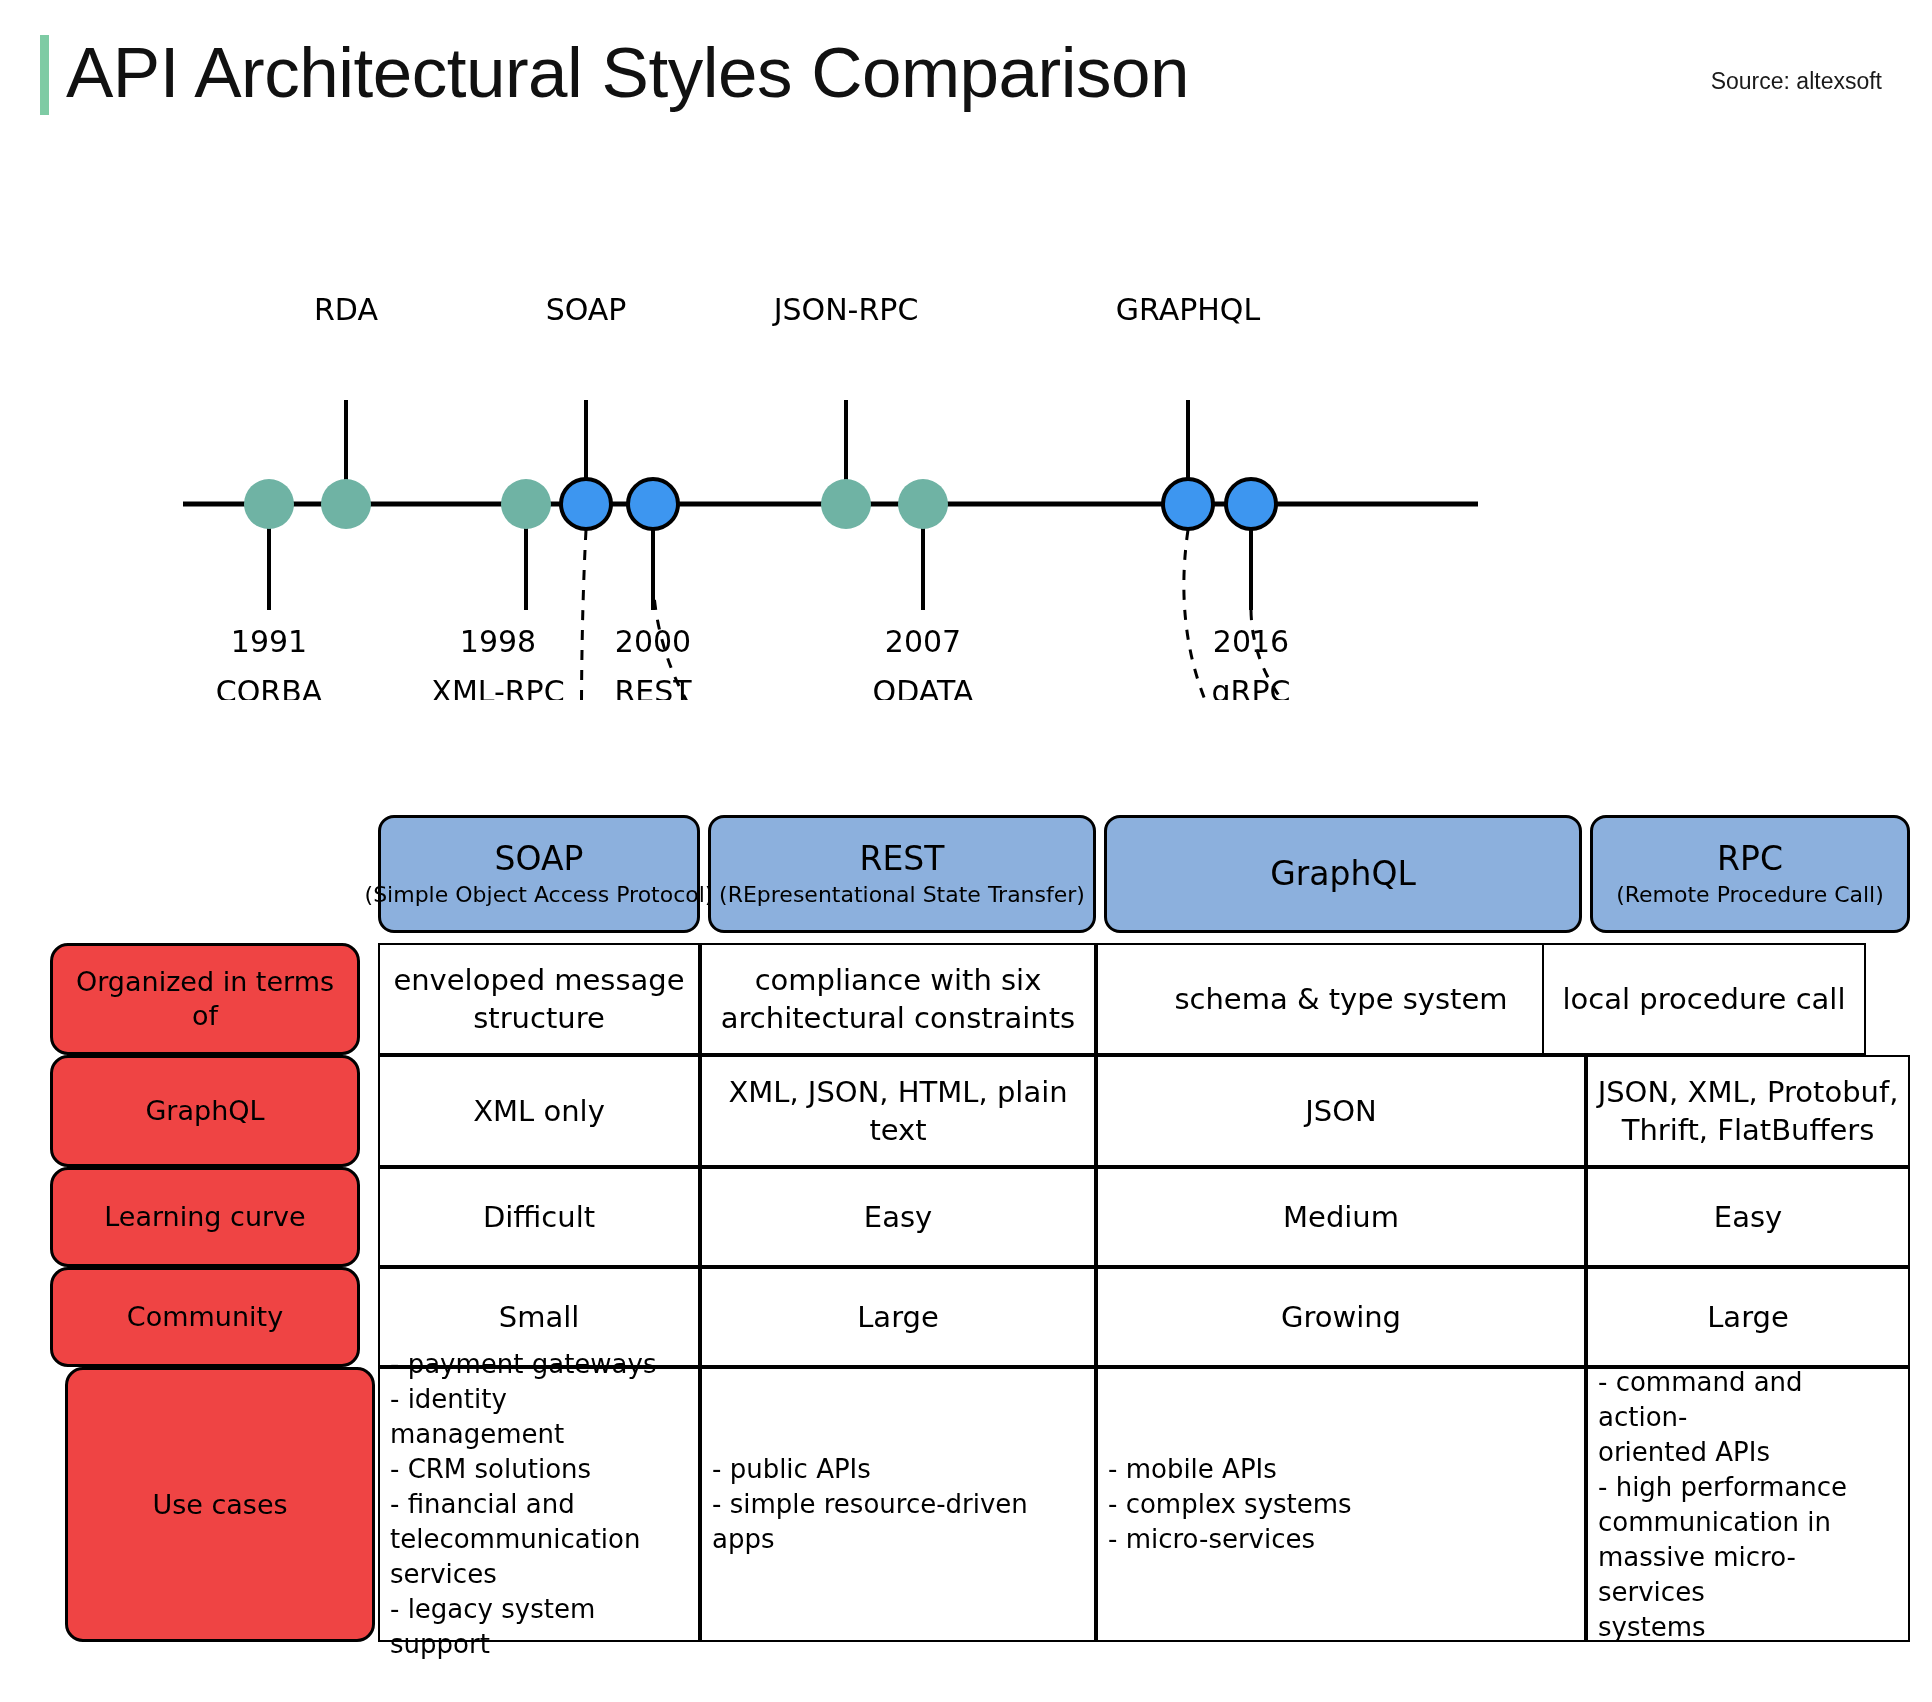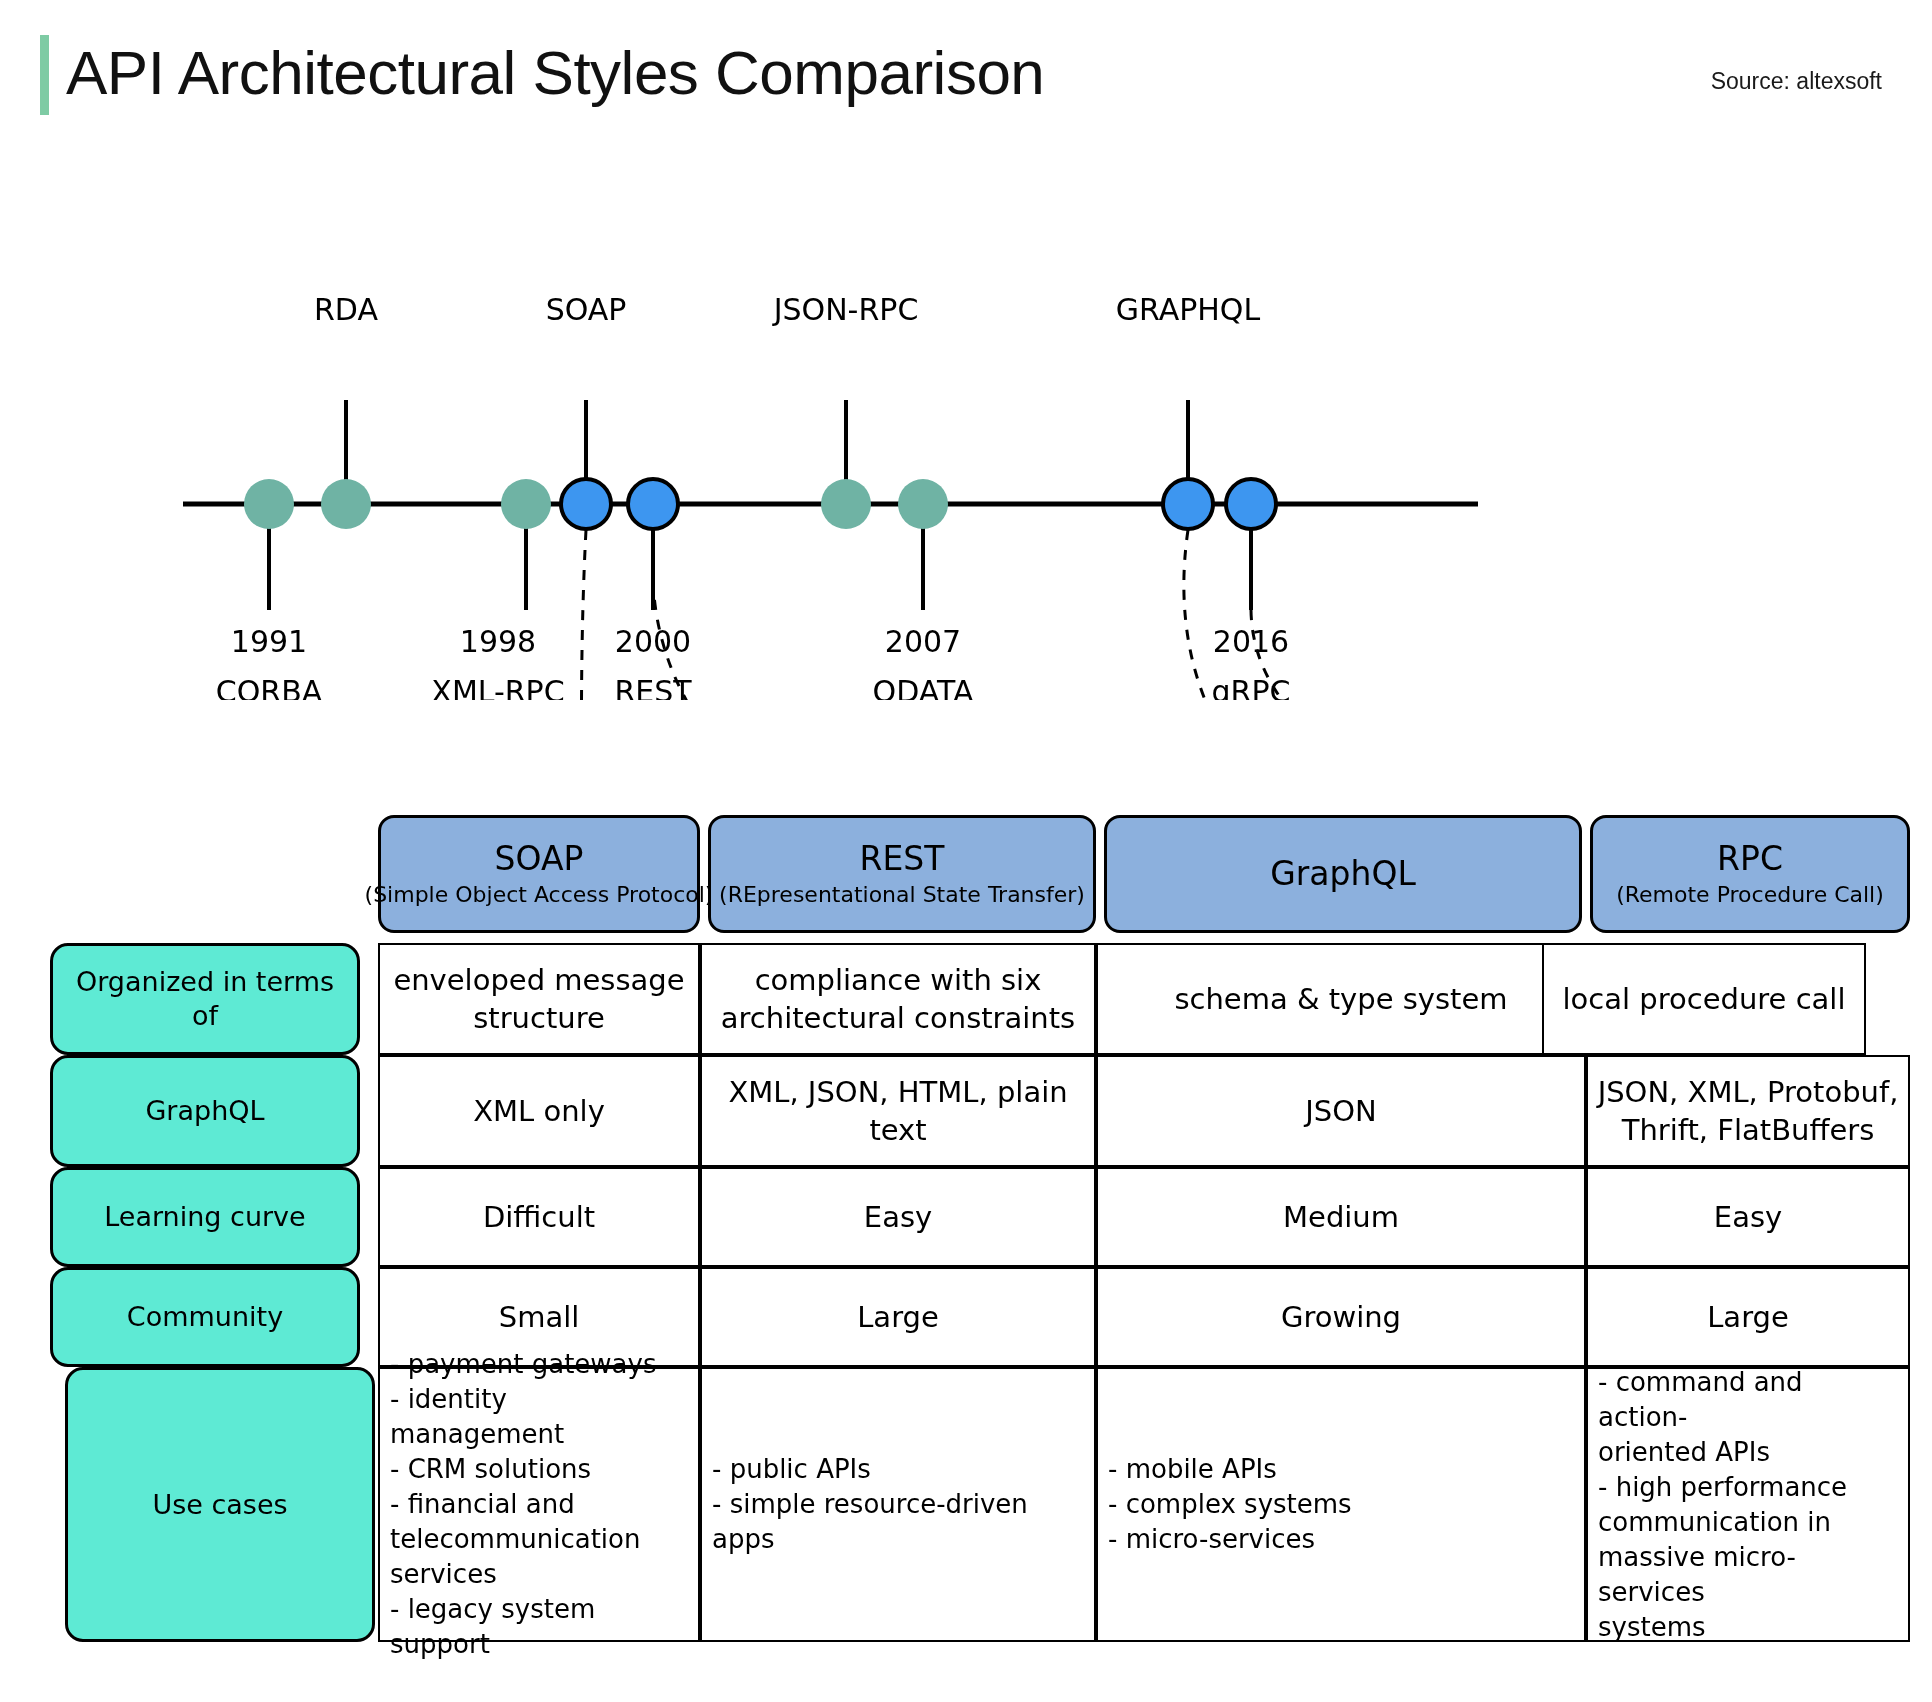--- a/index.html
+++ b/index.html
@@ -24,21 +24,21 @@
   }
   #title-accent {
     position: absolute;
     left: 40px; top: 35px;
     width: 9px; height: 80px;
     background: #7ecba4;
   }
   #page-title {
     position: absolute;
     left: 66px; top: 30px;
-    font-size: 62px;
+    font-size: 71px;
     line-height: 86px;
     font-family: "Liberation Sans", sans-serif;
     font-weight: 400;
     letter-spacing: -0.5px;
     white-space: nowrap;
     color: #111;
   }
   #source-label {
     position: absolute;
     right: 50px; top: 68px;
@@ -95,21 +95,21 @@
     font-family: "DejaVu Sans", sans-serif;
     color: #000;
     white-space: nowrap;
   }
   .col-head.no-sub .abbr { line-height: 48px; }
 
   
   .row-head {
     position: absolute;
     box-sizing: border-box;
-    background: #5eead4;
+    background: #ef4444;
     border: 3px solid #000;
     border-radius: 18px;
     display: flex;
     align-items: center;
     justify-content: center;
     text-align: center;
     font-size: 27px;
     line-height: 34px;
     font-family: "DejaVu Sans", sans-serif;
     color: #000;

